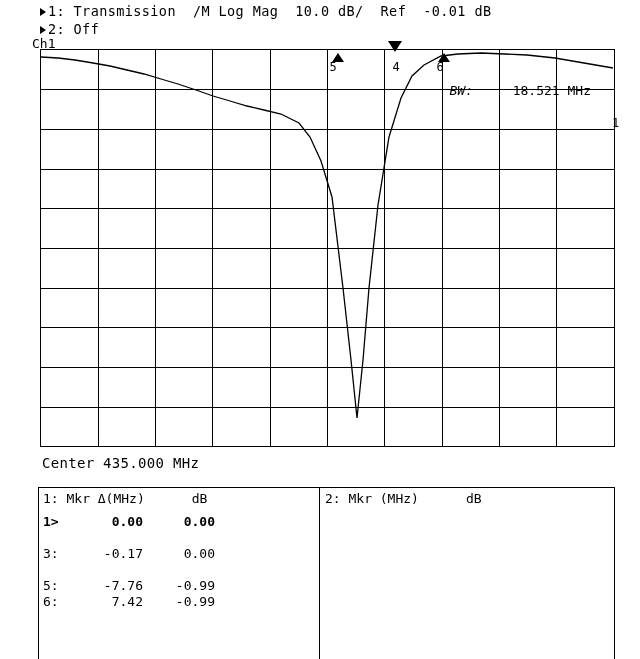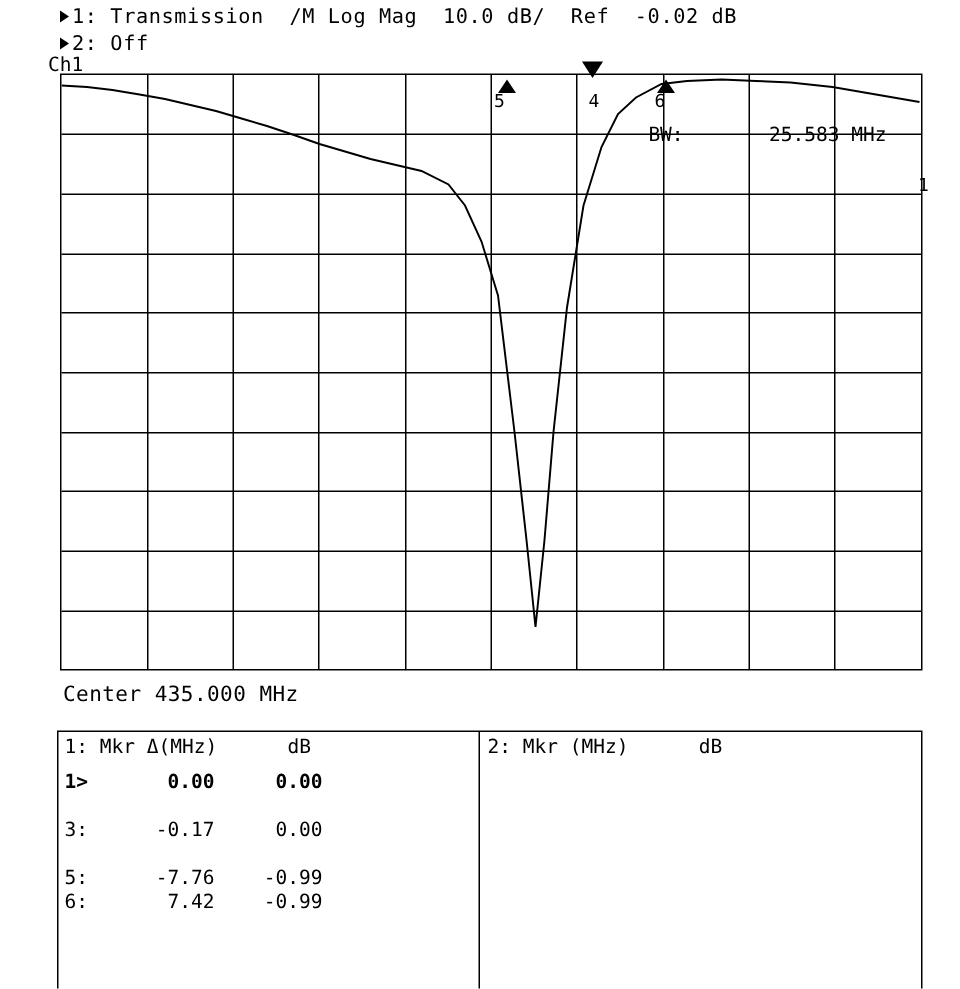--- a/index.html
+++ b/index.html
@@ -22,21 +22,21 @@
   .gsvg{position:absolute;left:0;top:0;width:573px;height:396px;}
 
   
   .mk{position:absolute;font-size:12px;text-align:center;}
   .mk .num{display:block;line-height:11px;}
   .mkt{position:absolute;width:0;height:0;border-left:6px solid transparent;border-right:6px solid transparent;border-bottom:9px solid #000;}
   .mkt-f{position:absolute;width:0;height:0;border-left:7px solid transparent;border-right:7px solid transparent;border-top:11px solid #000;}
 
   
   .bwblk{position:absolute;left:415px;top:48px;font-size:13px;line-height:17px;white-space:pre;}
-  .bwblk .lbl{display:inline-block;width:58px;text-align:center;}
+  .bwblk .lbl{display:inline-block;width:58px;text-align:right;font-style:italic;}
   .bwblk .val{display:inline-block;width:118px;text-align:right;}
   .ch1r{position:absolute;left:612px;top:116px;font-size:12px;}
 
   
   .center-lbl{position:absolute;left:42px;top:455px;font-size:14px;letter-spacing:0.3px;}
   .span-lbl{position:absolute;right:22px;top:455px;font-size:14px;letter-spacing:0.3px;}
 
   
   .tbl{position:absolute;left:38px;top:487px;width:577px;height:204px;border:1px solid #000;box-sizing:border-box;}
   .tbl .divider{position:absolute;left:280px;top:0;bottom:0;width:1px;background:#000;}
@@ -46,21 +46,21 @@
   .row{position:absolute;font-size:13px;white-space:pre;}
   .row .c0{display:inline-block;width:26px;}
   .row .c1{display:inline-block;width:74px;text-align:right;}
   .row .c2{display:inline-block;width:72px;text-align:right;}
 </style>
 </head>
 <body>
 
 <div id="root">
 
-  <div class="hdr hdr1"><span class="tri"></span><span>1: Transmission  /M Log Mag  10.0 dB/  Ref  -0.02 dB</span></div>
+  <div class="hdr hdr1"><span class="tri"></span><span>1: Transmission  /M Log Mag  10.0 dB/  Ref  -0.01 dB</span></div>
   <div class="hdr hdr2"><span class="tri-open"></span><span>2: Off</span></div>
   <div class="ch1">Ch1</div>
 
   <div class="grat">
     <div class="vline" style="left:57px;"></div>
     <div class="vline" style="left:114px;"></div>
     <div class="vline" style="left:171px;"></div>
     <div class="vline" style="left:229px;"></div>
     <div class="vline" style="left:286px;"></div>
     <div class="vline" style="left:343px;"></div>
@@ -92,21 +92,21 @@
         <span class="num">4</span>
       </div>
 
     <div class="mkt" style="left:397px;top:3px;"></div>
     <div class="mk" style="left:392px;top:12px;width:14px;">
         <span class="num">6</span>
       </div>
   </div>
 
   <div class="bwblk">
-    <div><span class="lbl">BW:</span><span class="val">25.583 MHz</span></div>
+    <div><span class="lbl">BW:</span><span class="val">18.521 MHz</span></div>
   </div>
   <div class="ch1r">1</div>
 
   <div class="center-lbl">Center 435.000 MHz</div>
 
   <div class="tbl">
     <div class="divider"></div>
     <div class="hdrrow t1h">1: Mkr Δ(MHz)      dB</div>
     <div class="hdrrow t2h">2: Mkr (MHz)      dB</div>
 

